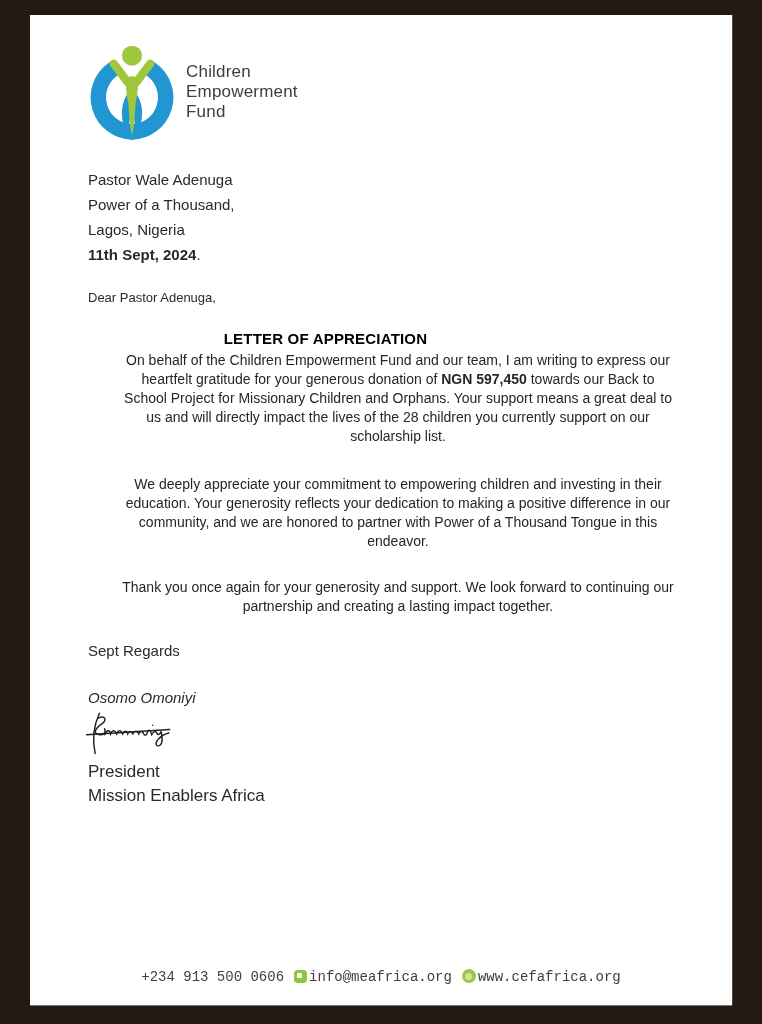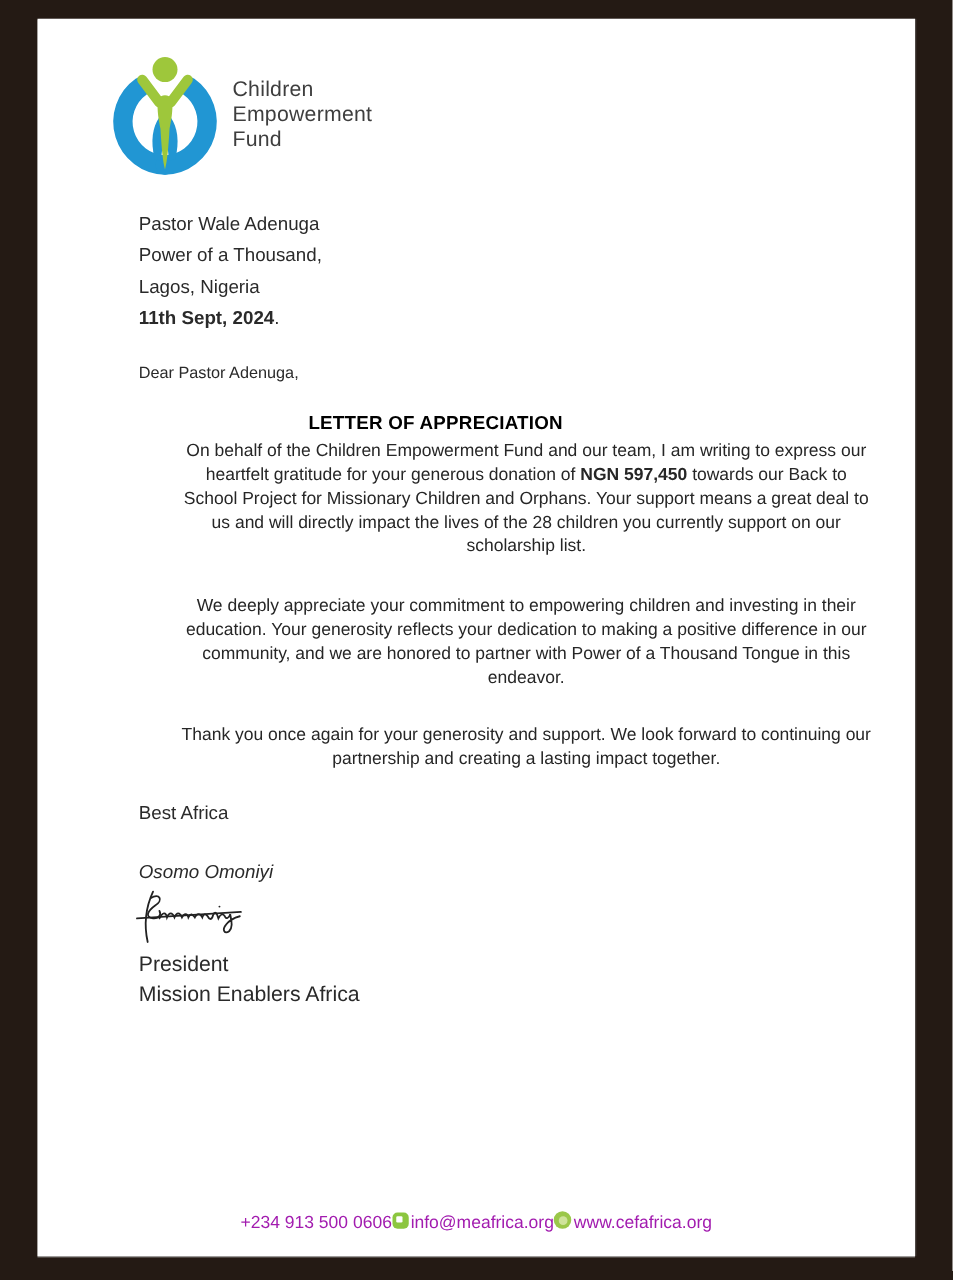--- a/index.html
+++ b/index.html
@@ -28,21 +28,21 @@
   }
   .logo-mark { width: 92px; height: 100px; flex: 0 0 auto; }
   .logo-wordmark {
     font-size: 17px;
     font-weight: 400;
     line-height: 20px;
     color: #3e3e3e;
     letter-spacing: .2px;
   }
   
-  .content { padding-left: 46px; margin-left: 35px; }
+  .content { padding-left: 58px; }
   .recipient {
     margin-top: 24px;
     font-size: 15px;
     line-height: 25px;
   }
   .date-line { font-weight: 700; }
   .date-suffix { font-weight: 400; }
   .salutation {
     margin-top: 18px;
     font-size: 13px;
@@ -72,22 +72,24 @@
   .signer-name { margin-top: 27px; font-size: 15px; line-height: 20px; font-style: italic; }
   .signature { margin: 2px 0 0 -4px; display: block; }
   .signer-role { margin-top: 4px; font-size: 17px; line-height: 24px; }
   
   .footer {
     position: absolute;
     left: 0; right: 0; bottom: 20px;
     display: flex;
     justify-content: center;
     align-items: center;
+    gap: 10px;
     font-size: 14px;
-    color: #a21caf;
+    color: #404040;
+    font-family: Liberation Mono, monospace;
   }
   .footer-item { display: flex; align-items: center; gap: 2px; }
   .icon-mail {
     width: 13px; height: 13px;
     background: #8cc63f;
     border-radius: 4px;
     display: inline-flex;
     align-items: center;
     justify-content: center;
     margin-top: -2px;
@@ -160,21 +162,21 @@
 scholarship list.</span></p>
 
     <p class="para pre p2">We deeply appreciate your commitment to empowering children and investing in their
 education. Your generosity reflects your dedication to making a positive difference in our
 community, and we are honored to partner with Power of a Thousand Tongue in this
 endeavor.</p>
 
     <p class="para pre p3">Thank you once again for your generosity and support. We look forward to continuing our
 partnership and creating a lasting impact together.</p>
 
-    <div class="regards">Best Africa</div>
+    <div class="regards">Sept Regards</div>
     <div class="signer-name">Osomo Omoniyi</div>
 
     <svg class="signature" width="120" height="46" viewBox="0 0 140 52">
       <g fill="none" stroke="#222222" stroke-width="1.7" stroke-linecap="round">
         <path d="M18,3 C12,16 9,32 13,50"></path>
         <path d="M16,9 C24,4 28,11 20,16 C13,21 10,27 18,28 C23,28.5 26,25 24,21"></path>
         <path d="M3,28 L100,22"></path>
         <path d="M24,28 C27,22 30,22 31,27 C33,22 36,22 38,27 C40,22 43,22 45,27 C47,23 50,23 51,27 C53,23 55,24 57,27 C59,23 62,23 64,27 C65,24 67,23 69,26 C71,30 73,29 74,25 C75,22 77,22 78,25 L79,28 C81,24 83,23 85,26 C86,29 89,28 90,24 C91,30 93,36 89,40 C85,43 82,39 86,34 C89,30 95,27 99,26"></path>
         <circle cx="80" cy="17" r="0.9" fill="#222222" stroke="none"></circle>
       </g>

